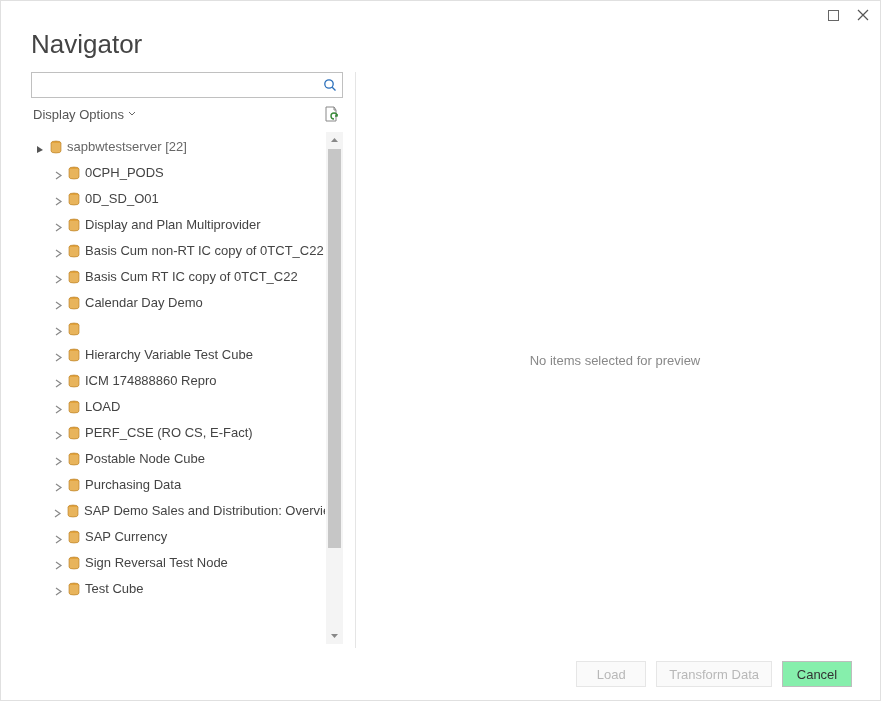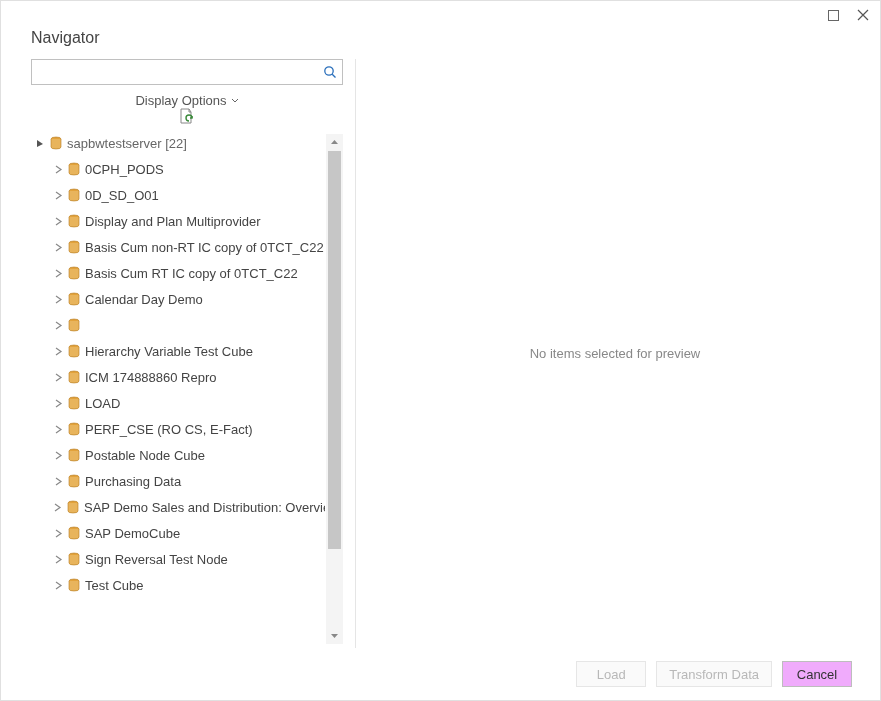--- a/index.html
+++ b/index.html
@@ -31,21 +31,21 @@
   .titlebar .tb-icon {
     width: 14px; height: 14px;
     display: flex; align-items: center; justify-content: center;
     color: #555;
     cursor: default;
   }
   .header {
     padding: 0px 30px 12px 30px;
   }
   .header h1 {
-    font-size: 16px;
+    font-size: 26px;
     font-weight: 400;
     color: #444;
     margin: 0;
   }
   .body {
     flex: 1;
     display: flex;
     padding: 0 18px 0 30px;
     min-height: 0;
   }
@@ -72,21 +72,20 @@
     background: transparent;
   }
   .search-icon { color: #2a6fbb; width:16px; display:flex; align-items:center; justify-content:center;}
   .options-row {
     display: flex;
     align-items: center;
     justify-content: space-between;
     padding: 8px 2px 6px 2px;
     color: #555;
     font-size: 13px;
-    flex-direction: column;
   }
   .options-row .dropdown {
     display: flex; align-items: center; gap: 4px;
     cursor: default;
   }
   .refresh-icon {color:#555; width:18px; display:flex;}
   .tree-wrap {
     flex: 1;
     min-height: 0;
     overflow: hidden;
@@ -111,21 +110,21 @@
   .scrollbar .thumb {
     position:absolute;
     left:2px; right:2px;
     top: 17px;
     height: 78%;
     background:#c6c6c6;
   }
   .tree ul { list-style:none; margin:0; padding:0; }
   .tree li { white-space: nowrap; }
   .tree .node {
-    display:flex; align-items:center;
+    display:flex; align-items:flex-end;
     height: 26px;
     cursor:default;
     gap: 4px;
   }
   .tree .exp {
     width:10px; display:inline-flex; justify-content:center; color:#888; font-size:10px;
   }
   .tree .exp.open { color:#444; }
   .tree .root-node {
     padding-left: 4px;
@@ -161,21 +160,21 @@
     display:flex;
     justify-content:flex-end;
     align-items:center;
     gap: 10px;
     padding: 0 28px;
   }
   .btn {
     min-width: 70px;
     height: 26px;
     border: 1px solid #bdbdbd;
-    background:#f0abfc;
+    background:#86efac;
     font: inherit;
     font-size: 13px;
     padding: 0 12px;
     color:#333;
     cursor:pointer;
   }
   .btn.disabled {
     border-color:#e6e6e6;
     color:#b8b8b8;
     background:#fafafa;
@@ -467,21 +466,21 @@
                       <div class="node child-node">
                         <span class="exp">
                           <svg width="9" height="9">
                             <path d="M2 1 L7 4.5 L2 8" fill="none" stroke="#888" stroke-width="1.2"></path>
                           </svg>
                         </span>
                         <span class="cube-icon"><svg width="14" height="14" viewBox="0 0 14 14">
                             <ellipse cx="7" cy="3" rx="5" ry="2" fill="#e2a23b" stroke="#b57a1e" stroke-width="0.6"></ellipse>
                             <path d="M2 3 L2 11 A5 2 0 0 0 12 11 L12 3" fill="#e8b45c" stroke="#b57a1e" stroke-width="0.6"></path>
                           </svg></span>
-                        <span class="label">SAP DemoCube</span>
+                        <span class="label">SAP Currency</span>
                       </div>
                     </li>
                     <li>
                       <div class="node child-node">
                         <span class="exp">
                           <svg width="9" height="9">
                             <path d="M2 1 L7 4.5 L2 8" fill="none" stroke="#888" stroke-width="1.2"></path>
                           </svg>
                         </span>
                         <span class="cube-icon"><svg width="14" height="14" viewBox="0 0 14 14">

